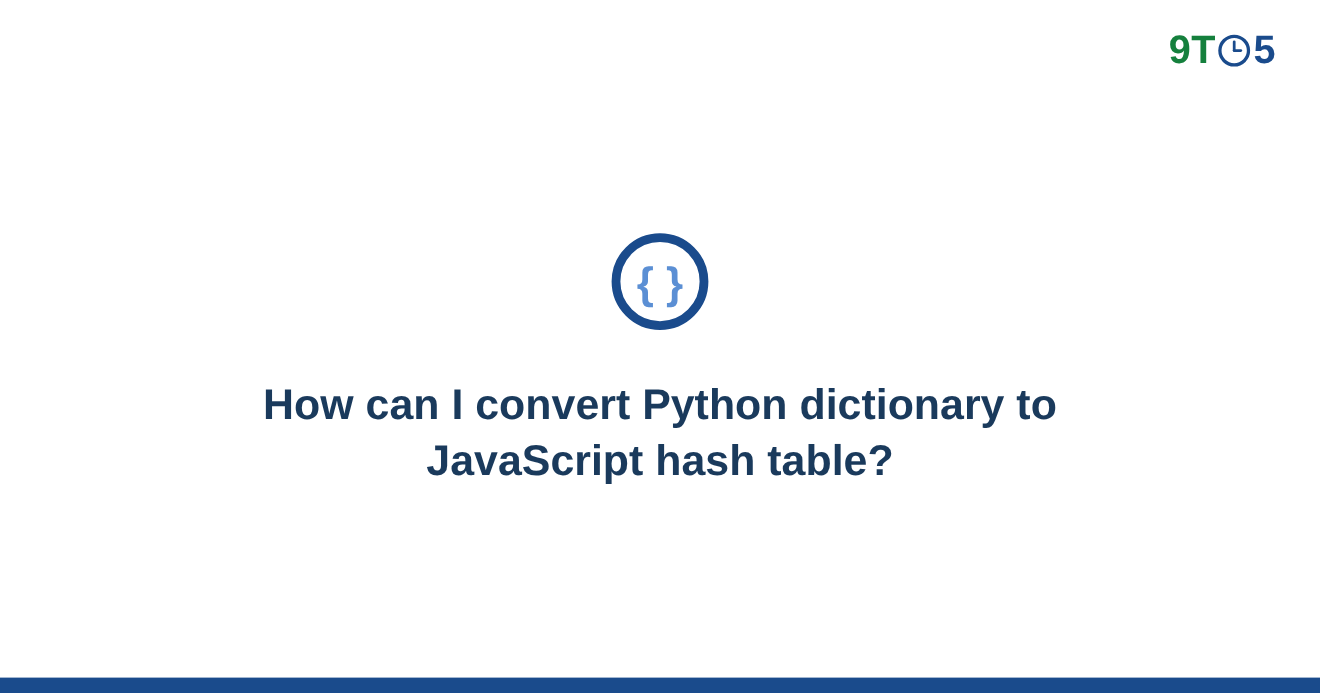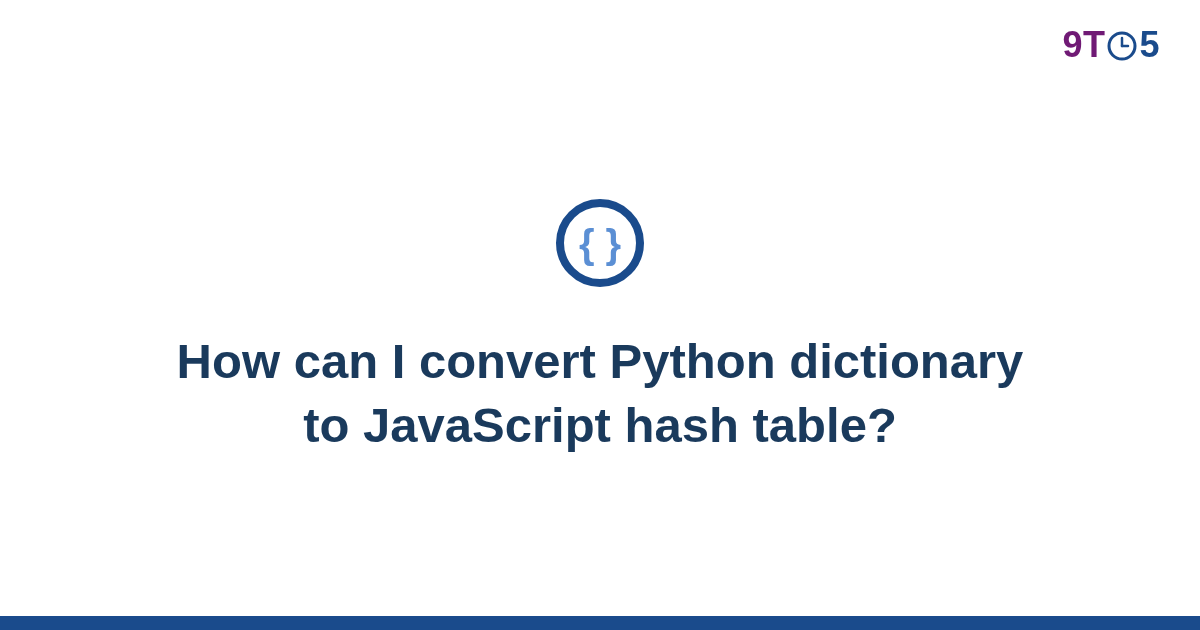--- a/index.html
+++ b/index.html
@@ -23,21 +23,21 @@
       padding: 24px 40px 0 0;
     }
     .logo {
       display: flex;
       align-items: baseline;
       font-size: 36px;
       font-weight: 600;
       letter-spacing: 0.5px;
     }
     .logo-9t {
-      color: #701a75;
+      color: #15803d;
     }
     .logo-clock {
       display: inline-flex;
       align-items: center;
       justify-content: center;
       margin: 0 2px;
       position: relative;
       top: 4px;
     }
     .logo-5 {
@@ -52,21 +52,21 @@
       display: flex;
       flex-direction: column;
       align-items: center;
       justify-content: center;
       padding-bottom: 40px;
     }
     .icon-wrap {
       margin-bottom: 38px;
     }
     .title {
-      font-size: 49px;
+      font-size: 39px;
       font-weight: 700;
       color: #1a3a5c;
       text-align: center;
       line-height: 1.3;
       max-width: 900px;
     }
     .bottom-bar {
       position: absolute;
       bottom: 0;
       left: 0;

